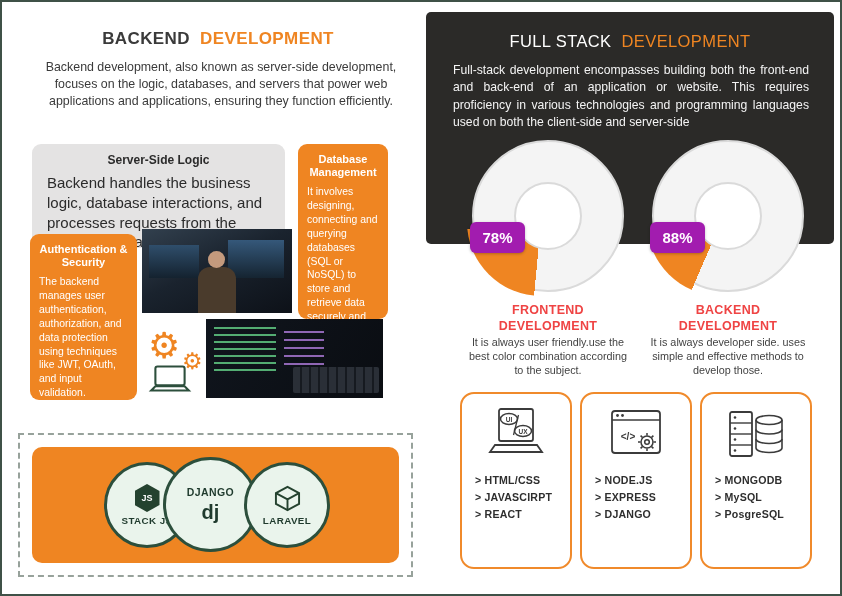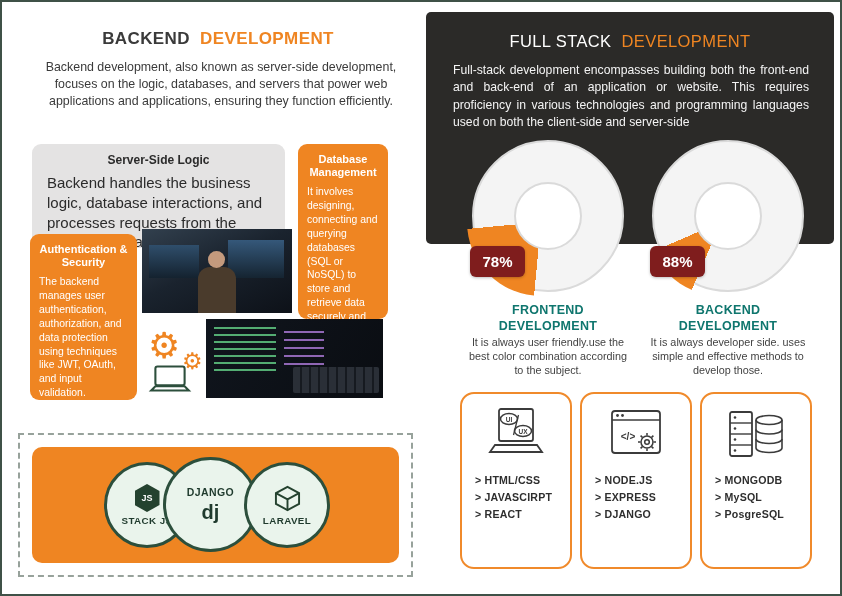--- a/index.html
+++ b/index.html
@@ -56,24 +56,24 @@
   .dark-panel{position:absolute;left:424px;top:10px;width:408px;height:232px;background:#2B2A28;border-radius:5px}
   .fs-title{position:absolute;left:0;top:20px;width:100%;text-align:center;font-size:16.5px;font-weight:normal;letter-spacing:.4px}
   .fs-intro{position:absolute;left:27px;top:50px;width:356px;color:#F4F4F4;font-size:12.2px;line-height:1.42;text-align:justify}
 
   .chart{position:absolute;width:164px;height:164px;z-index:2}
   .ch1{left:464px;top:132px}
   .ch2{left:644px;top:132px}
   .pie-main{position:absolute;left:6px;top:6px;right:6px;bottom:6px;border-radius:50%;background:#F4F4F4;border:2px solid #DADADA}
   .pie-wedge{position:absolute;left:8px;top:8px;right:8px;bottom:8px;border-radius:50%;transform:translate(-7px,6px)}
   .pie-hole{position:absolute;left:48px;top:48px;right:48px;bottom:48px;border-radius:50%;background:#FFF;border:2px solid #DADADA}
-  .pie-label{position:absolute;left:4px;top:112px;width:55px;height:31px;background:#7f1d1d;border-radius:6px;color:#fff;
+  .pie-label{position:absolute;left:4px;top:88px;width:55px;height:31px;background:#a21caf;border-radius:6px;color:#fff;
     font-weight:bold;font-size:15px;display:flex;align-items:center;justify-content:center;box-shadow:0 1px 3px rgba(0,0,0,.25);z-index:3}
 
-  .chart-title{position:absolute;width:164px;text-align:center;font-size:12.5px;font-weight:bold;color:#0f766e;line-height:1.25;letter-spacing:.3px}
+  .chart-title{position:absolute;width:164px;text-align:center;font-size:12.5px;font-weight:bold;color:#ef4444;line-height:1.25;letter-spacing:.3px}
   .ct1{left:464px;top:301px}
   .ct2{left:644px;top:301px}
   .chart-desc{position:absolute;width:168px;text-align:center;font-size:10.8px;color:#434343;line-height:1.3}
   .cd1{left:462px;top:333px}
   .cd2{left:642px;top:333px}
 
   .card{position:absolute;top:390px;width:112px;height:177px;border:2px solid #F08A2B;border-radius:14px;background:#fff;padding-top:10px}
   .card1{left:458px}.card2{left:578px}.card3{left:698px}
   .card-icon{display:block;margin:2px auto 8px;width:64px;height:58px}
   .card-list{padding-left:13px}

